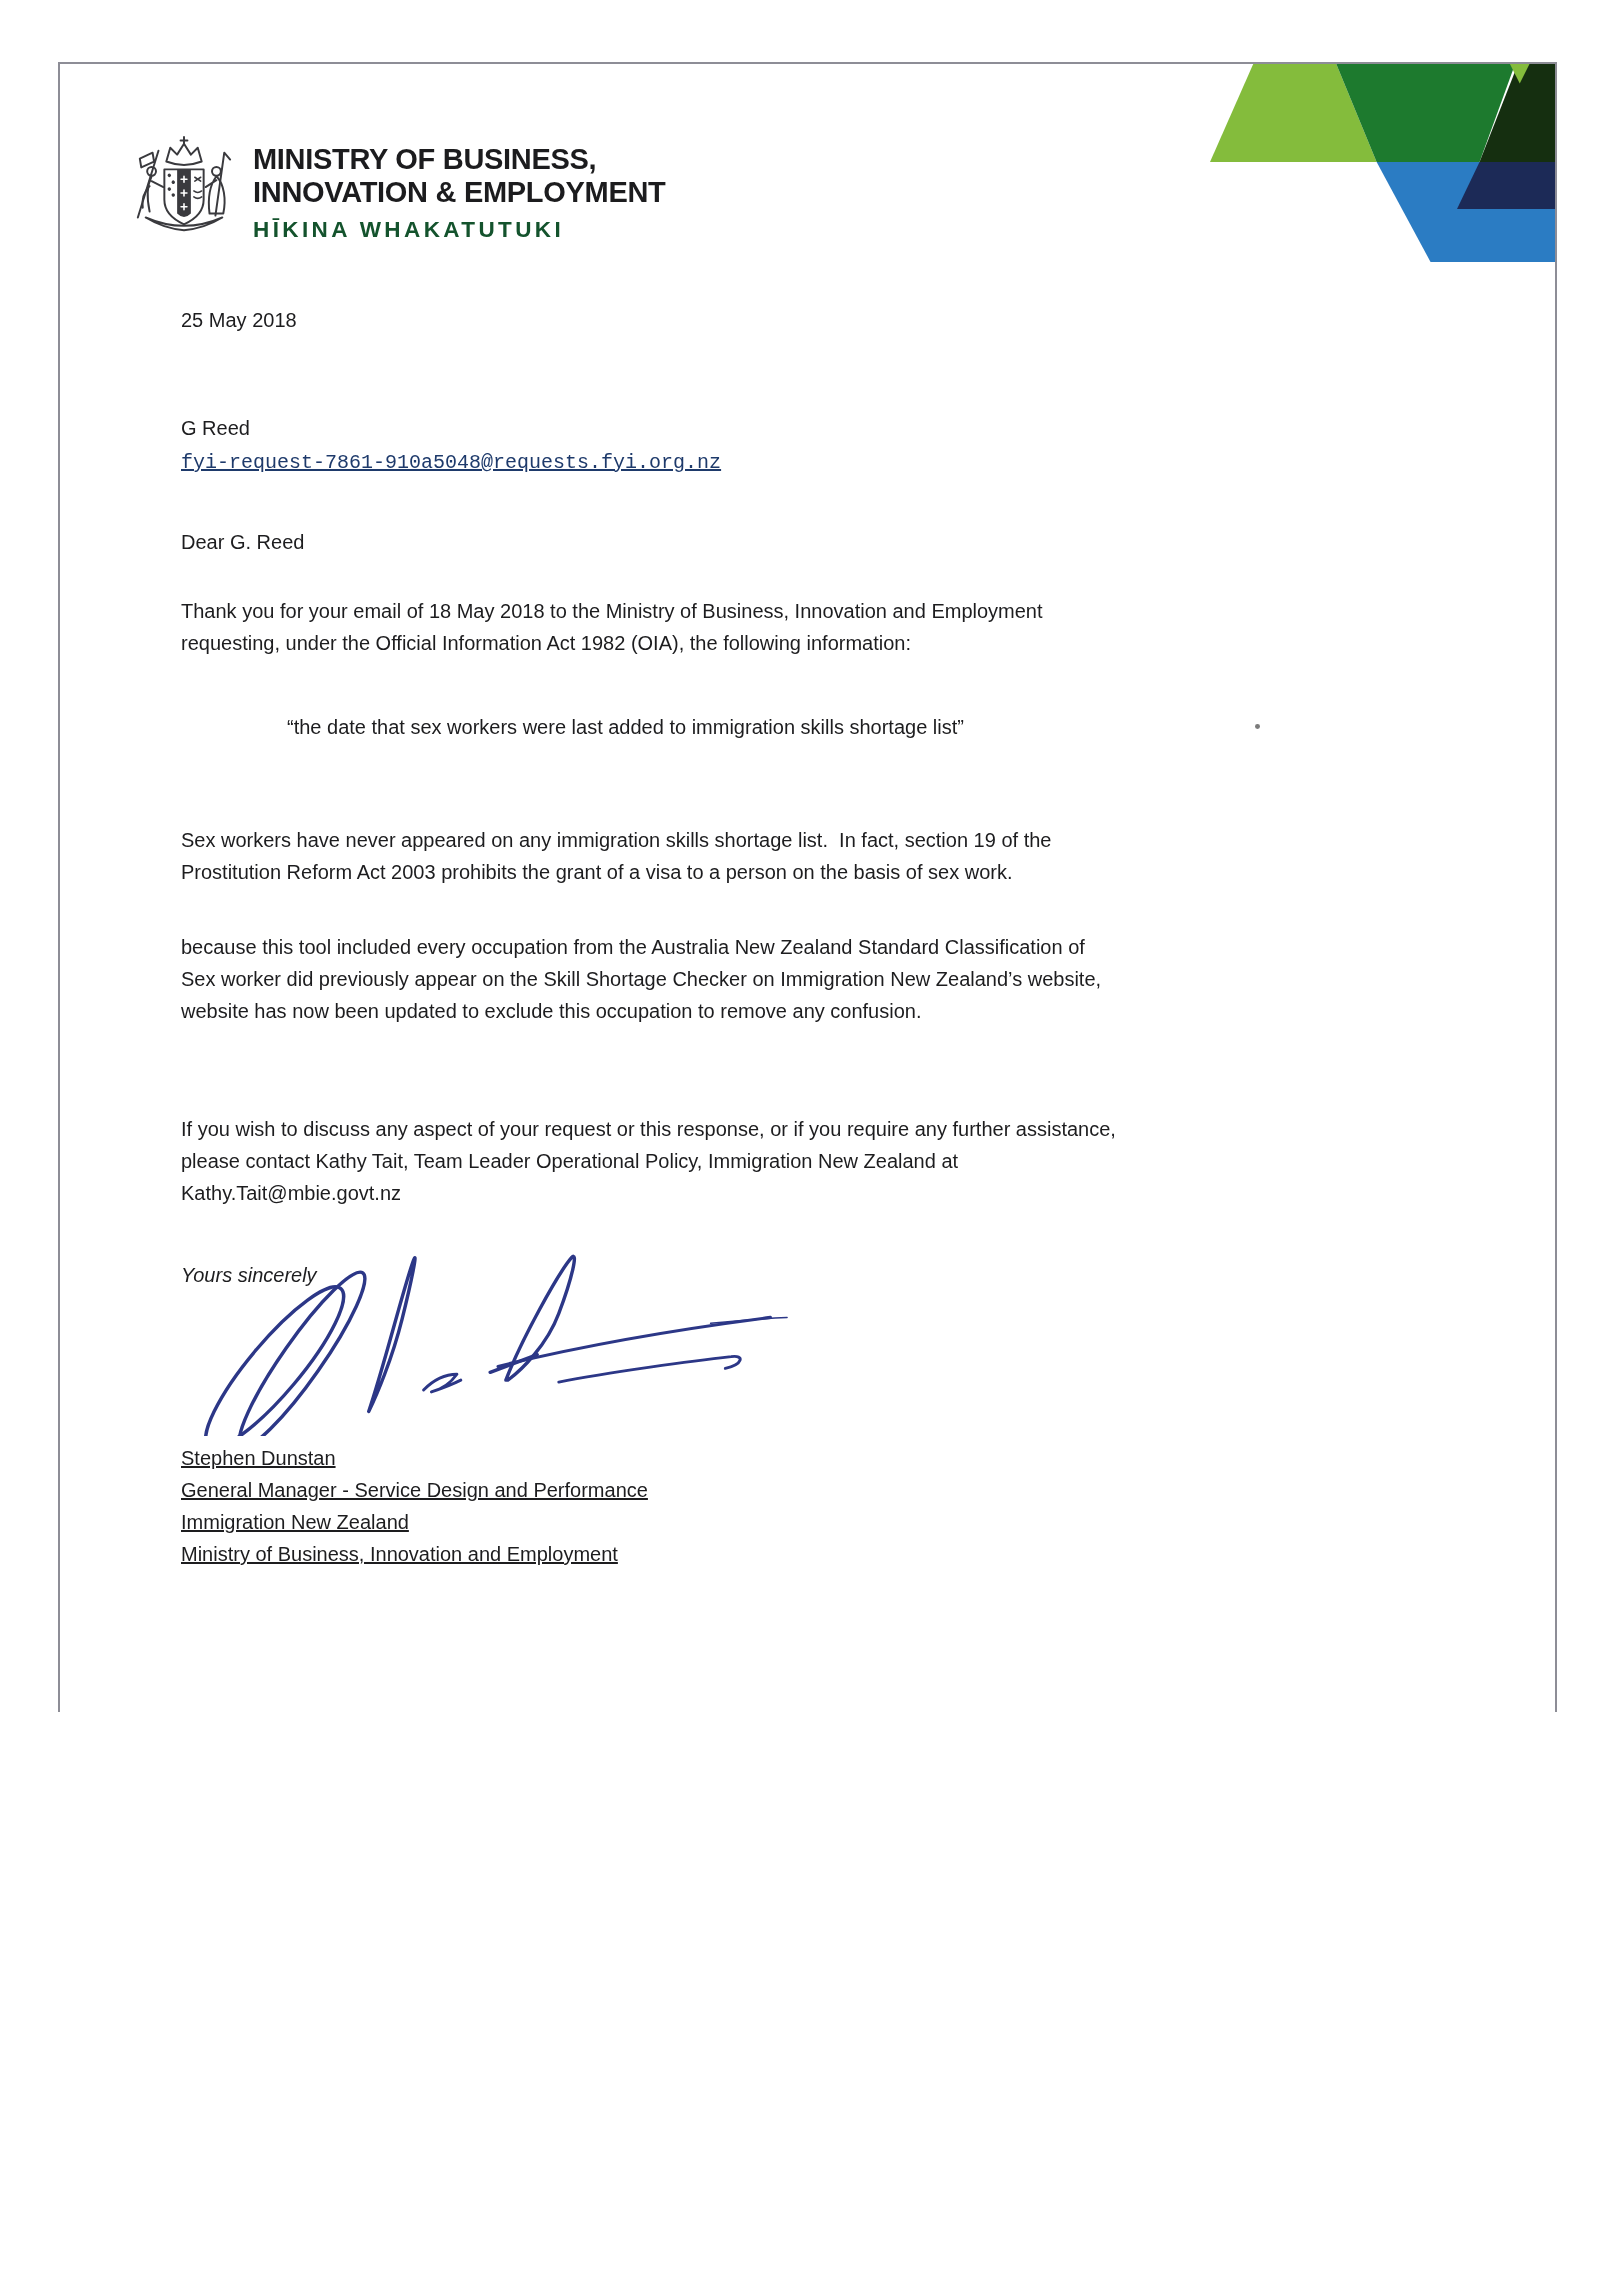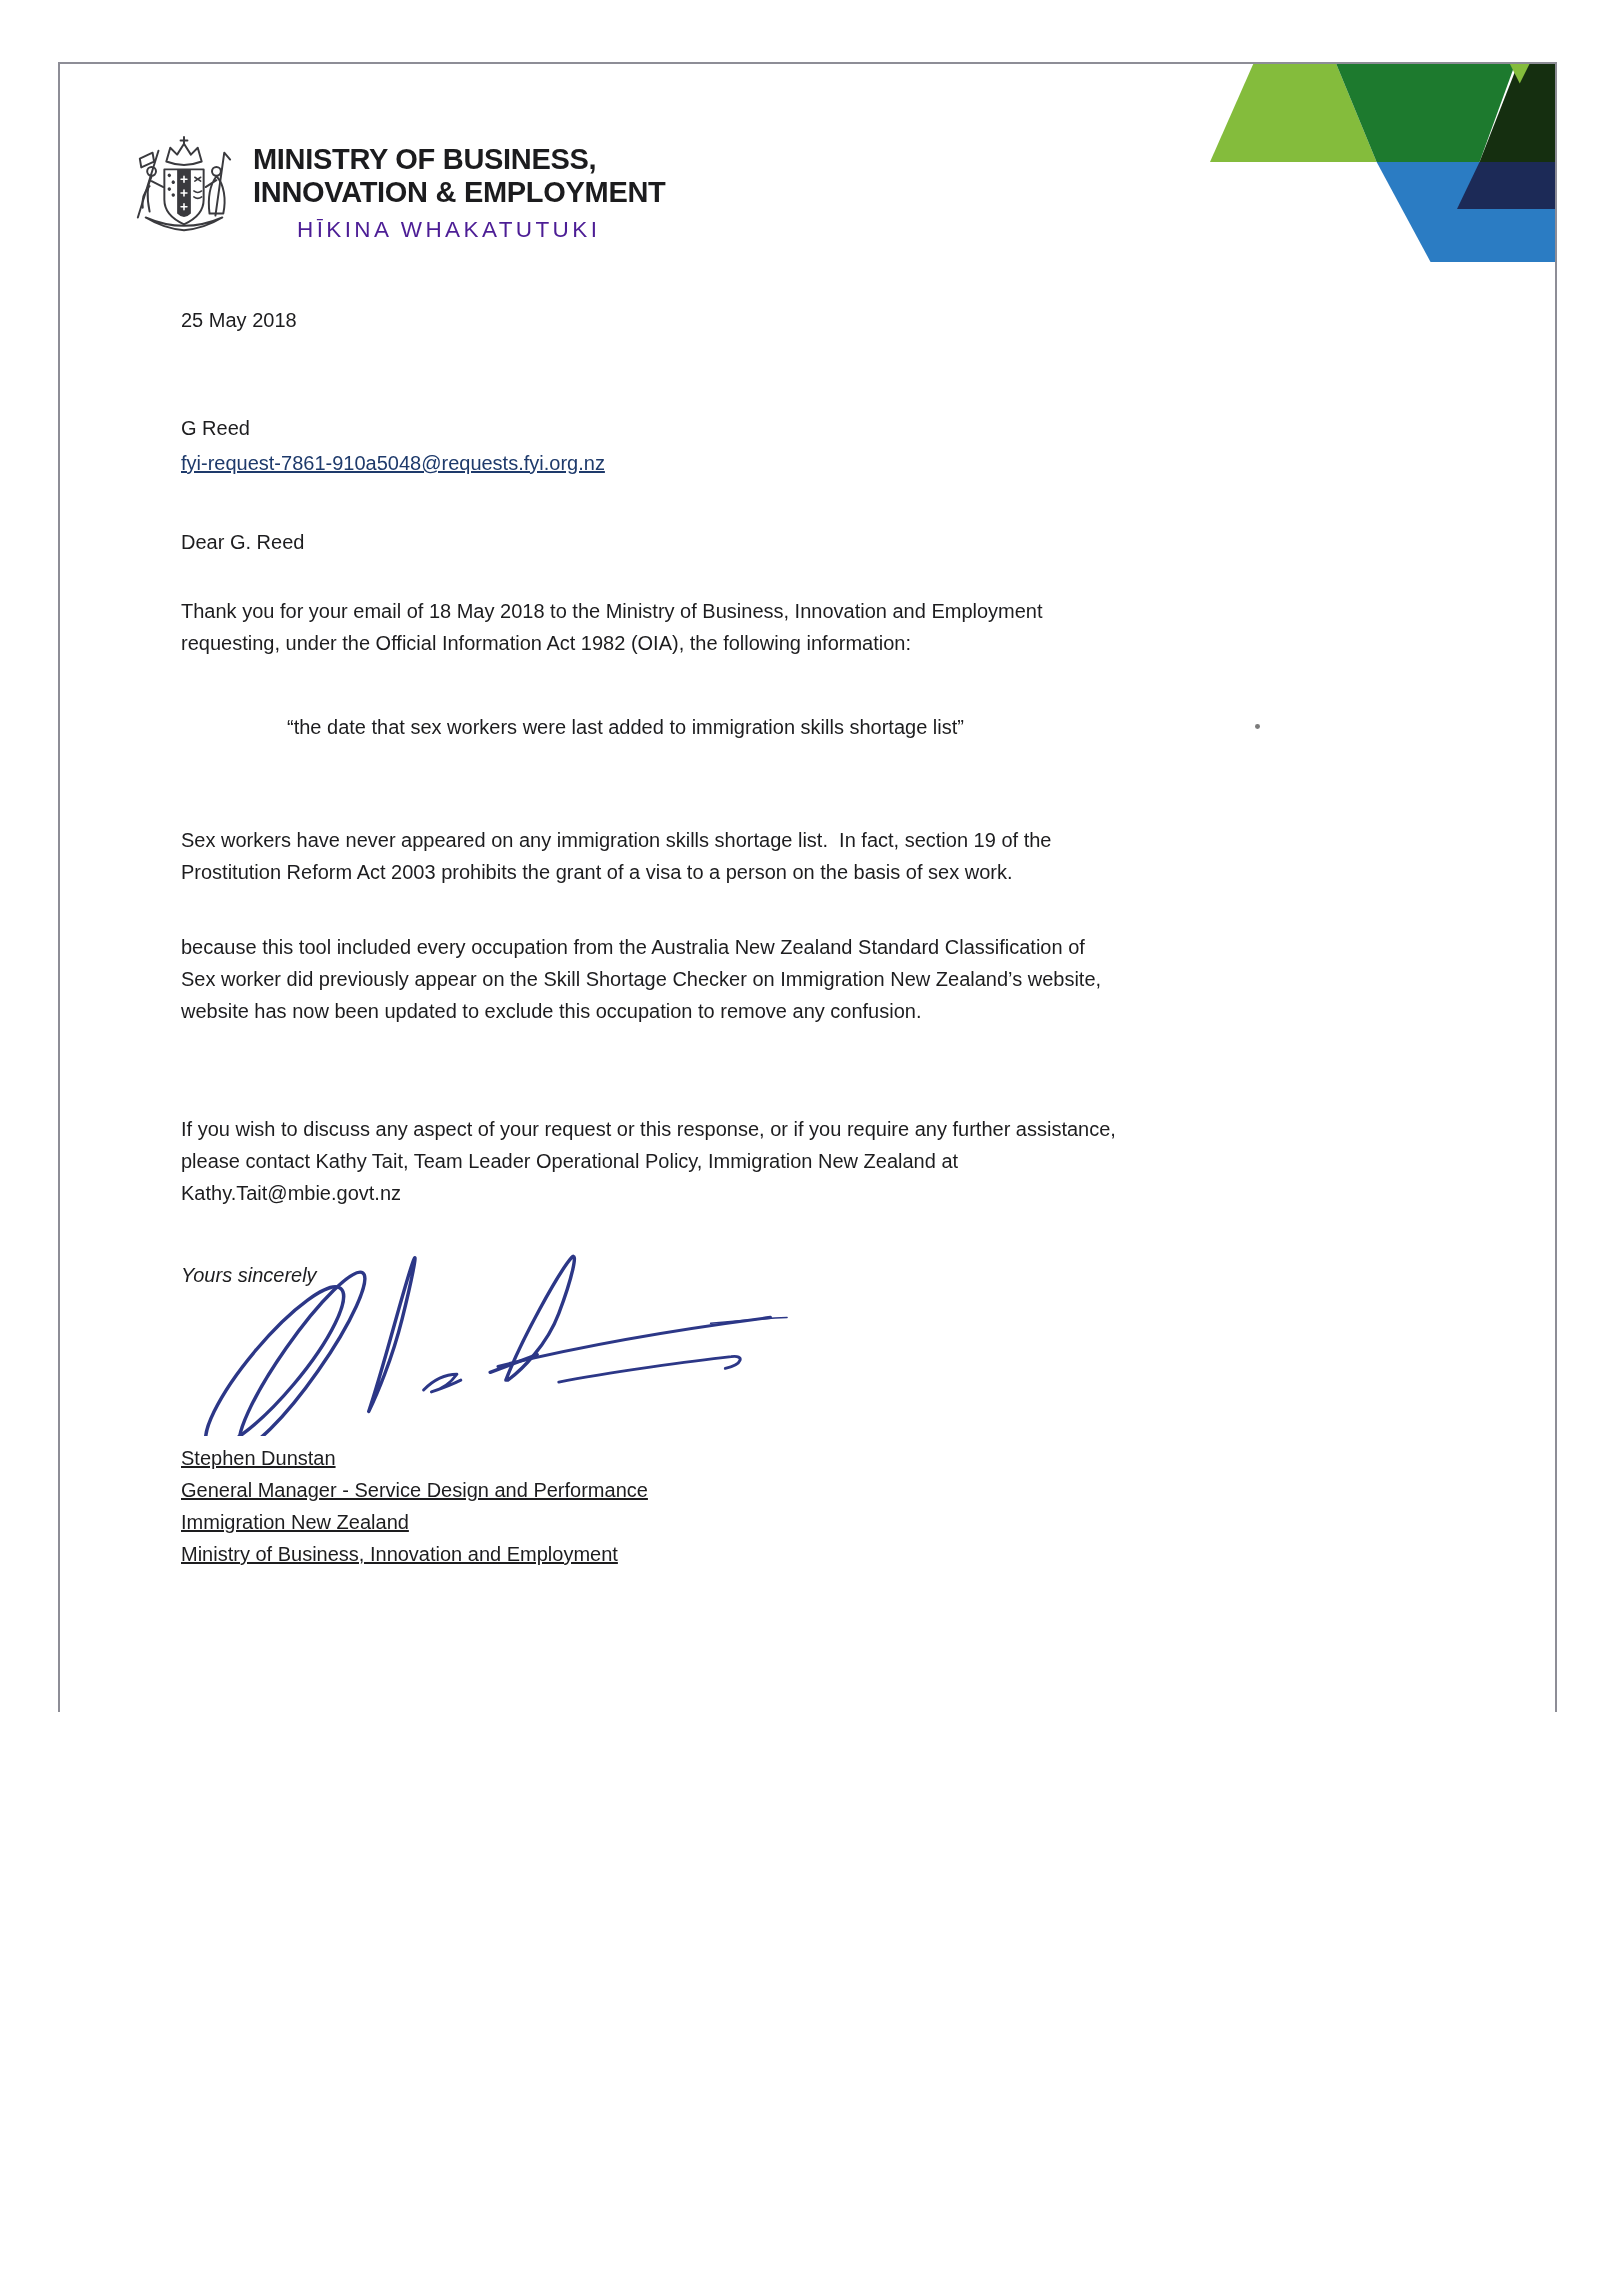--- a/index.html
+++ b/index.html
@@ -7,21 +7,21 @@
     position:relative;width:1621px;height:1712px;background:#ffffff;overflow:hidden;
     font-family:"Liberation Sans","DejaVu Sans",sans-serif;color:#1d1d1f;
   }
   .page-border{
     position:absolute;left:58px;top:62px;width:1499px;height:2173px;
     border:2px solid #8d8d96;box-sizing:border-box;z-index:5;pointer-events:none;
   }
   .corner-art{position:absolute;z-index:1;}
   .letterhead-title{position:absolute;left:253px;top:143px;z-index:2;}
   .lh-line{font-weight:bold;font-size:29px;line-height:33px;letter-spacing:-0.3px;color:#1c1c1e;white-space:nowrap;}
-  .lh-tagline{margin-top:7.8px;font-size:22.5px;line-height:25.5px;font-weight:400;letter-spacing:3.4px;color:#4c1d95;white-space:nowrap;margin-left:44px;}
+  .lh-tagline{margin-top:7.8px;font-size:22.5px;line-height:25.5px;font-weight:700;letter-spacing:3.4px;color:#14532d;white-space:nowrap;}
   .coat{position:absolute;left:128px;top:135px;z-index:2;}
   .bodytext{position:absolute;font-size:20px;line-height:32px;white-space:nowrap;z-index:3;}
   .line{height:32px;white-space:nowrap;}
   .ref{width:1297px;text-align:right;}
   .email-link{text-decoration:underline;cursor:pointer;}
   .speck{position:absolute;width:4.9px;height:4.9px;border-radius:50%;background:#5a5a5a;z-index:3;opacity:.8;}
   .sig-svg{position:absolute;left:162px;top:1240px;z-index:4;}
 </style>
 </head>
 <body>
@@ -63,21 +63,21 @@
   <div class="letterhead-title">
     <div class="lh-line">MINISTRY OF BUSINESS,</div>
     <div class="lh-line">INNOVATION &amp; EMPLOYMENT</div>
     <div class="lh-tagline">HĪKINA WHAKATUTUKI</div>
   </div>
 
   <div class="bodytext" style="left:181px;top:304px;">25 May 2018</div>
 
   <div class="bodytext" style="left:181px;top:412px;">G Reed</div>
 
-  <a class="bodytext email-link" style="left: 181px; top: 447px; color: rgb(30, 58, 107);">fyi-request-7861-910a5048@requests.fyi.org.nz</a>
+  <a class="bodytext email-link" style="left: 181px; top: 447px; color: rgb(30, 58, 107); font-family: Liberation Mono, monospace;">fyi-request-7861-910a5048@requests.fyi.org.nz</a>
 
 
   <div class="bodytext" style="left:181px;top:526px;">Dear G. Reed</div>
 
   <div class="bodytext" style="left:181px;top:595px;">
     <div class="line">Thank you for your email of 18 May 2018 to the Ministry of Business, Innovation and Employment</div>
     <div class="line">requesting, under the Official Information Act 1982 (OIA), the following information:</div>
   </div>
 
   <div class="bodytext" style="left:287px;top:711px;">“the date that sex workers were last added to immigration skills shortage list”</div>

